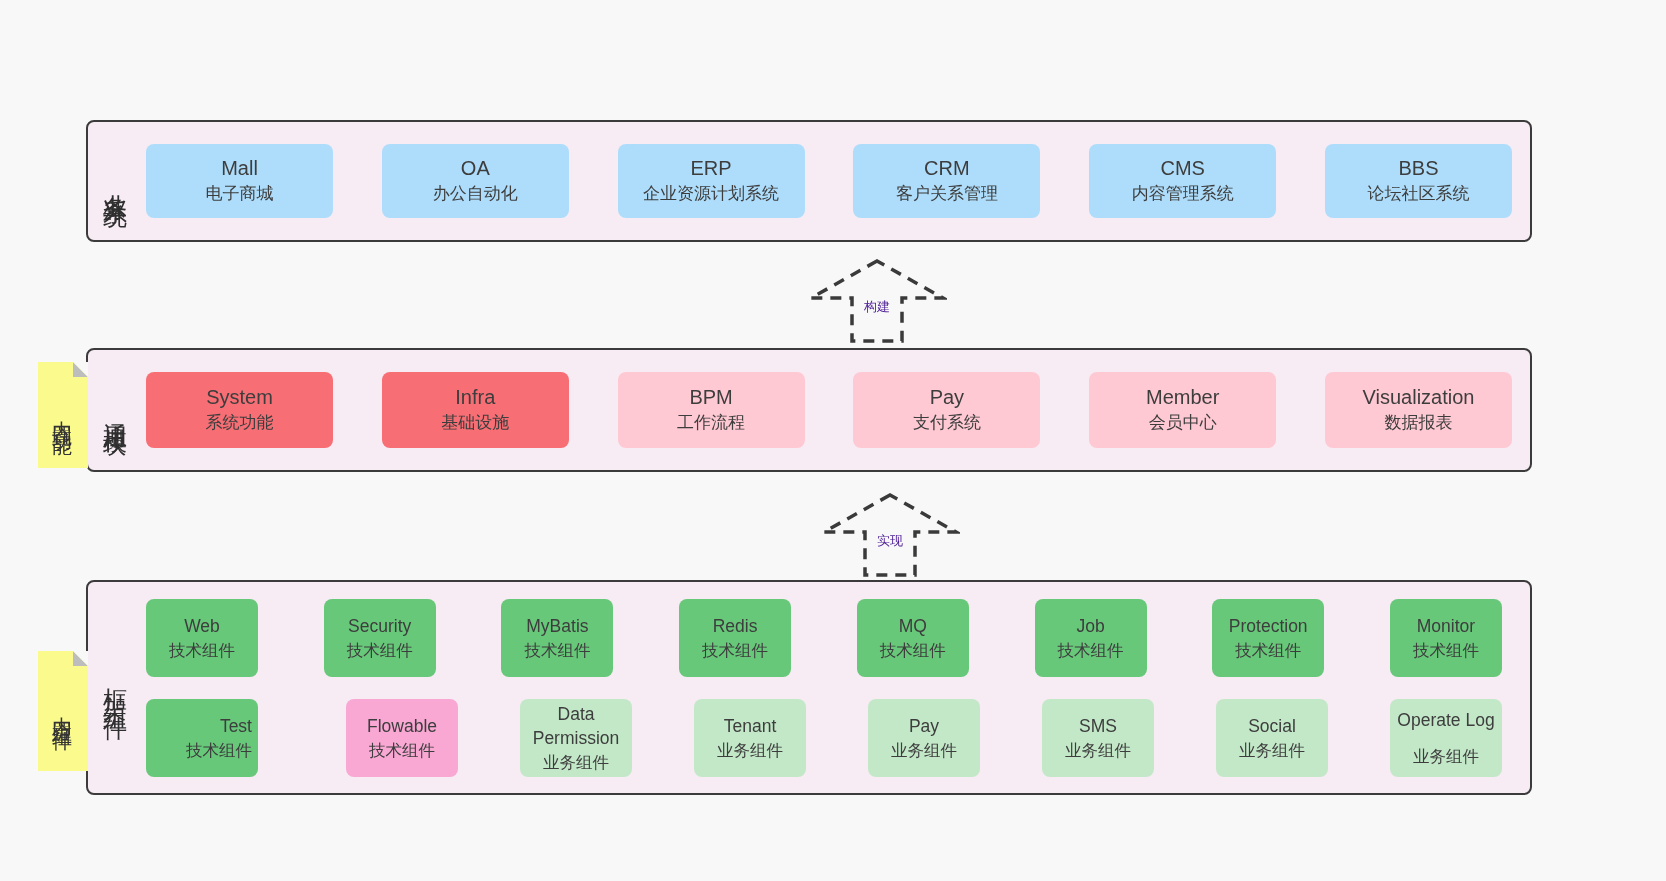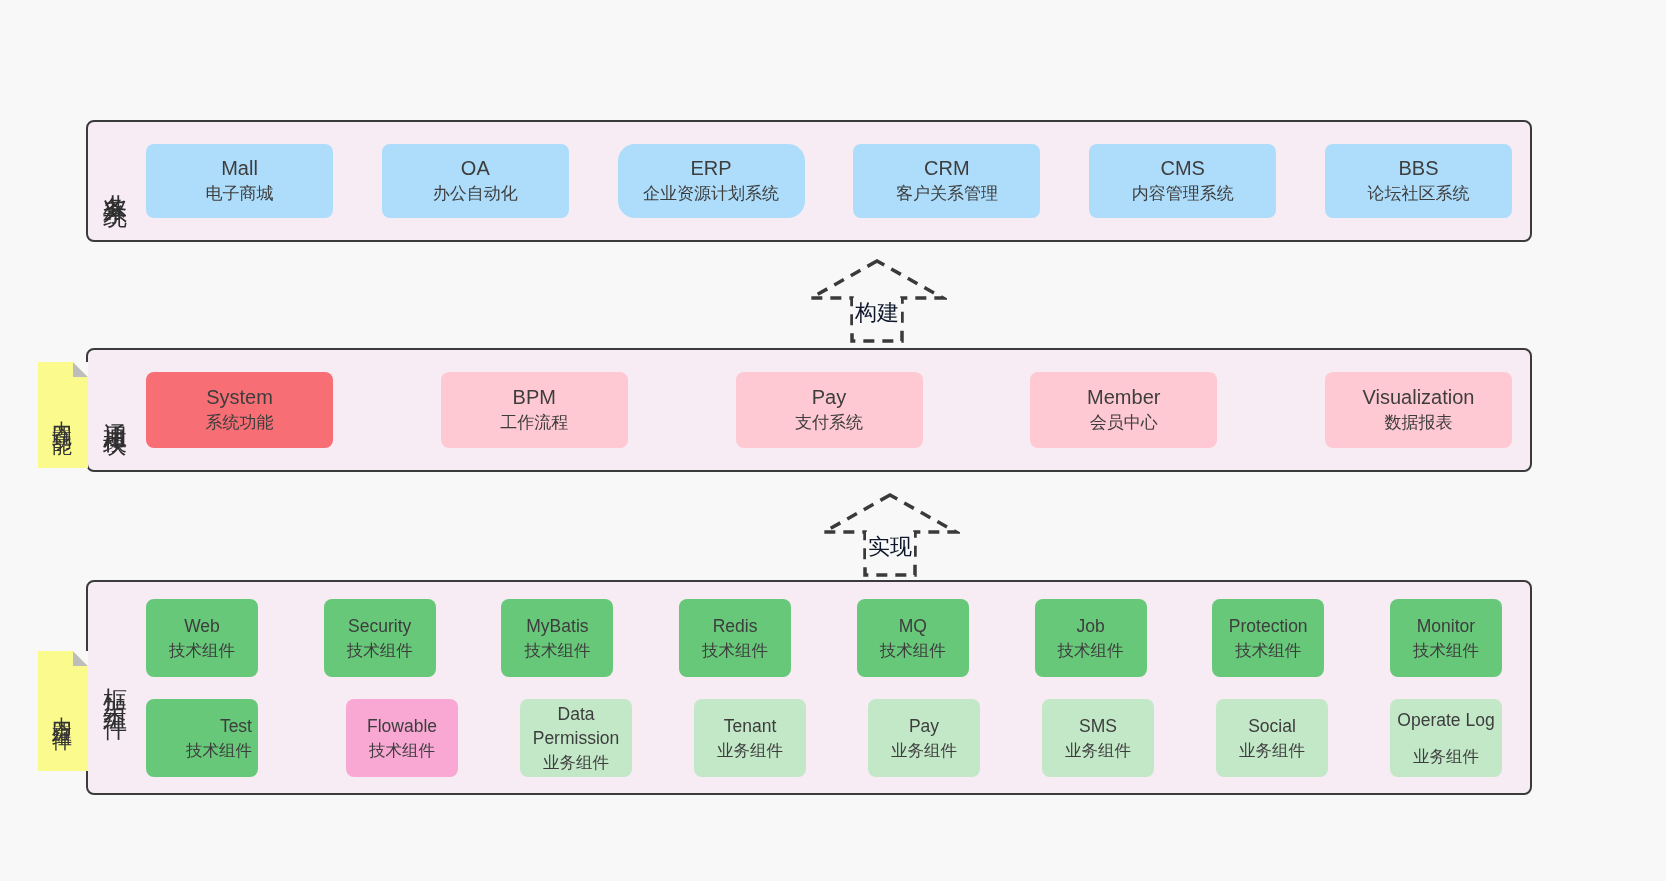--- a/index.html
+++ b/index.html
@@ -118,22 +118,22 @@
     height: 86px;
   }
   .arrow-1 { left: 807px; top: 258px; }
   .arrow-2 { left: 820px; top: 492px; }
   .arrow-wrap svg { display: block; width: 100%; height: 100%; }
   .arrow-label {
     position: absolute;
     left: 50%;
     top: 40px;
     transform: translateX(-50%);
-    font-size: 22px;
-    color: #0f172a;
+    font-size: 13px;
+    color: #4c1d95;
     background: #f8f8f8;
     padding: 0 2px;
     white-space: nowrap;
   }
 </style>
 </head>
 <body>
 
 <div class="page">
 
@@ -142,21 +142,21 @@
     <div class="band-rows">
       <div class="row">
           <div class="box" style="background: rgb(174, 221, 251);">
     <div class="box-name">Mall</div>
     <div class="box-sub">电子商城</div>
   </div>
           <div class="box" style="background: rgb(174, 221, 251);">
     <div class="box-name">OA</div>
     <div class="box-sub">办公自动化</div>
   </div>
-          <div class="box" style="background: rgb(174, 221, 251); border-radius: 17px;">
+          <div class="box" style="background: rgb(174, 221, 251);">
     <div class="box-name">ERP</div>
     <div class="box-sub">企业资源计划系统</div>
   </div>
           <div class="box" style="background: rgb(174, 221, 251);">
     <div class="box-name">CRM</div>
     <div class="box-sub">客户关系管理</div>
   </div>
           <div class="box" style="background: rgb(174, 221, 251);">
     <div class="box-name">CMS</div>
     <div class="box-sub">内容管理系统</div>
@@ -177,20 +177,24 @@
   </div>
 
   <section class="band band-2">
     <div class="band-label">通用模块</div>
     <div class="band-rows">
       <div class="row">
           <div class="box" style="background: rgb(247, 111, 117);">
     <div class="box-name">System</div>
     <div class="box-sub">系统功能</div>
   </div>
+          <div class="box" style="background: rgb(247, 111, 117);">
+    <div class="box-name">Infra</div>
+    <div class="box-sub">基础设施</div>
+  </div>
           <div class="box" style="background: rgb(255, 201, 211);">
     <div class="box-name">BPM</div>
     <div class="box-sub">工作流程</div>
   </div>
           <div class="box" style="background: rgb(255, 201, 211);">
     <div class="box-name">Pay</div>
     <div class="box-sub">支付系统</div>
   </div>
           <div class="box" style="background: rgb(255, 201, 211);">
     <div class="box-name">Member</div>

